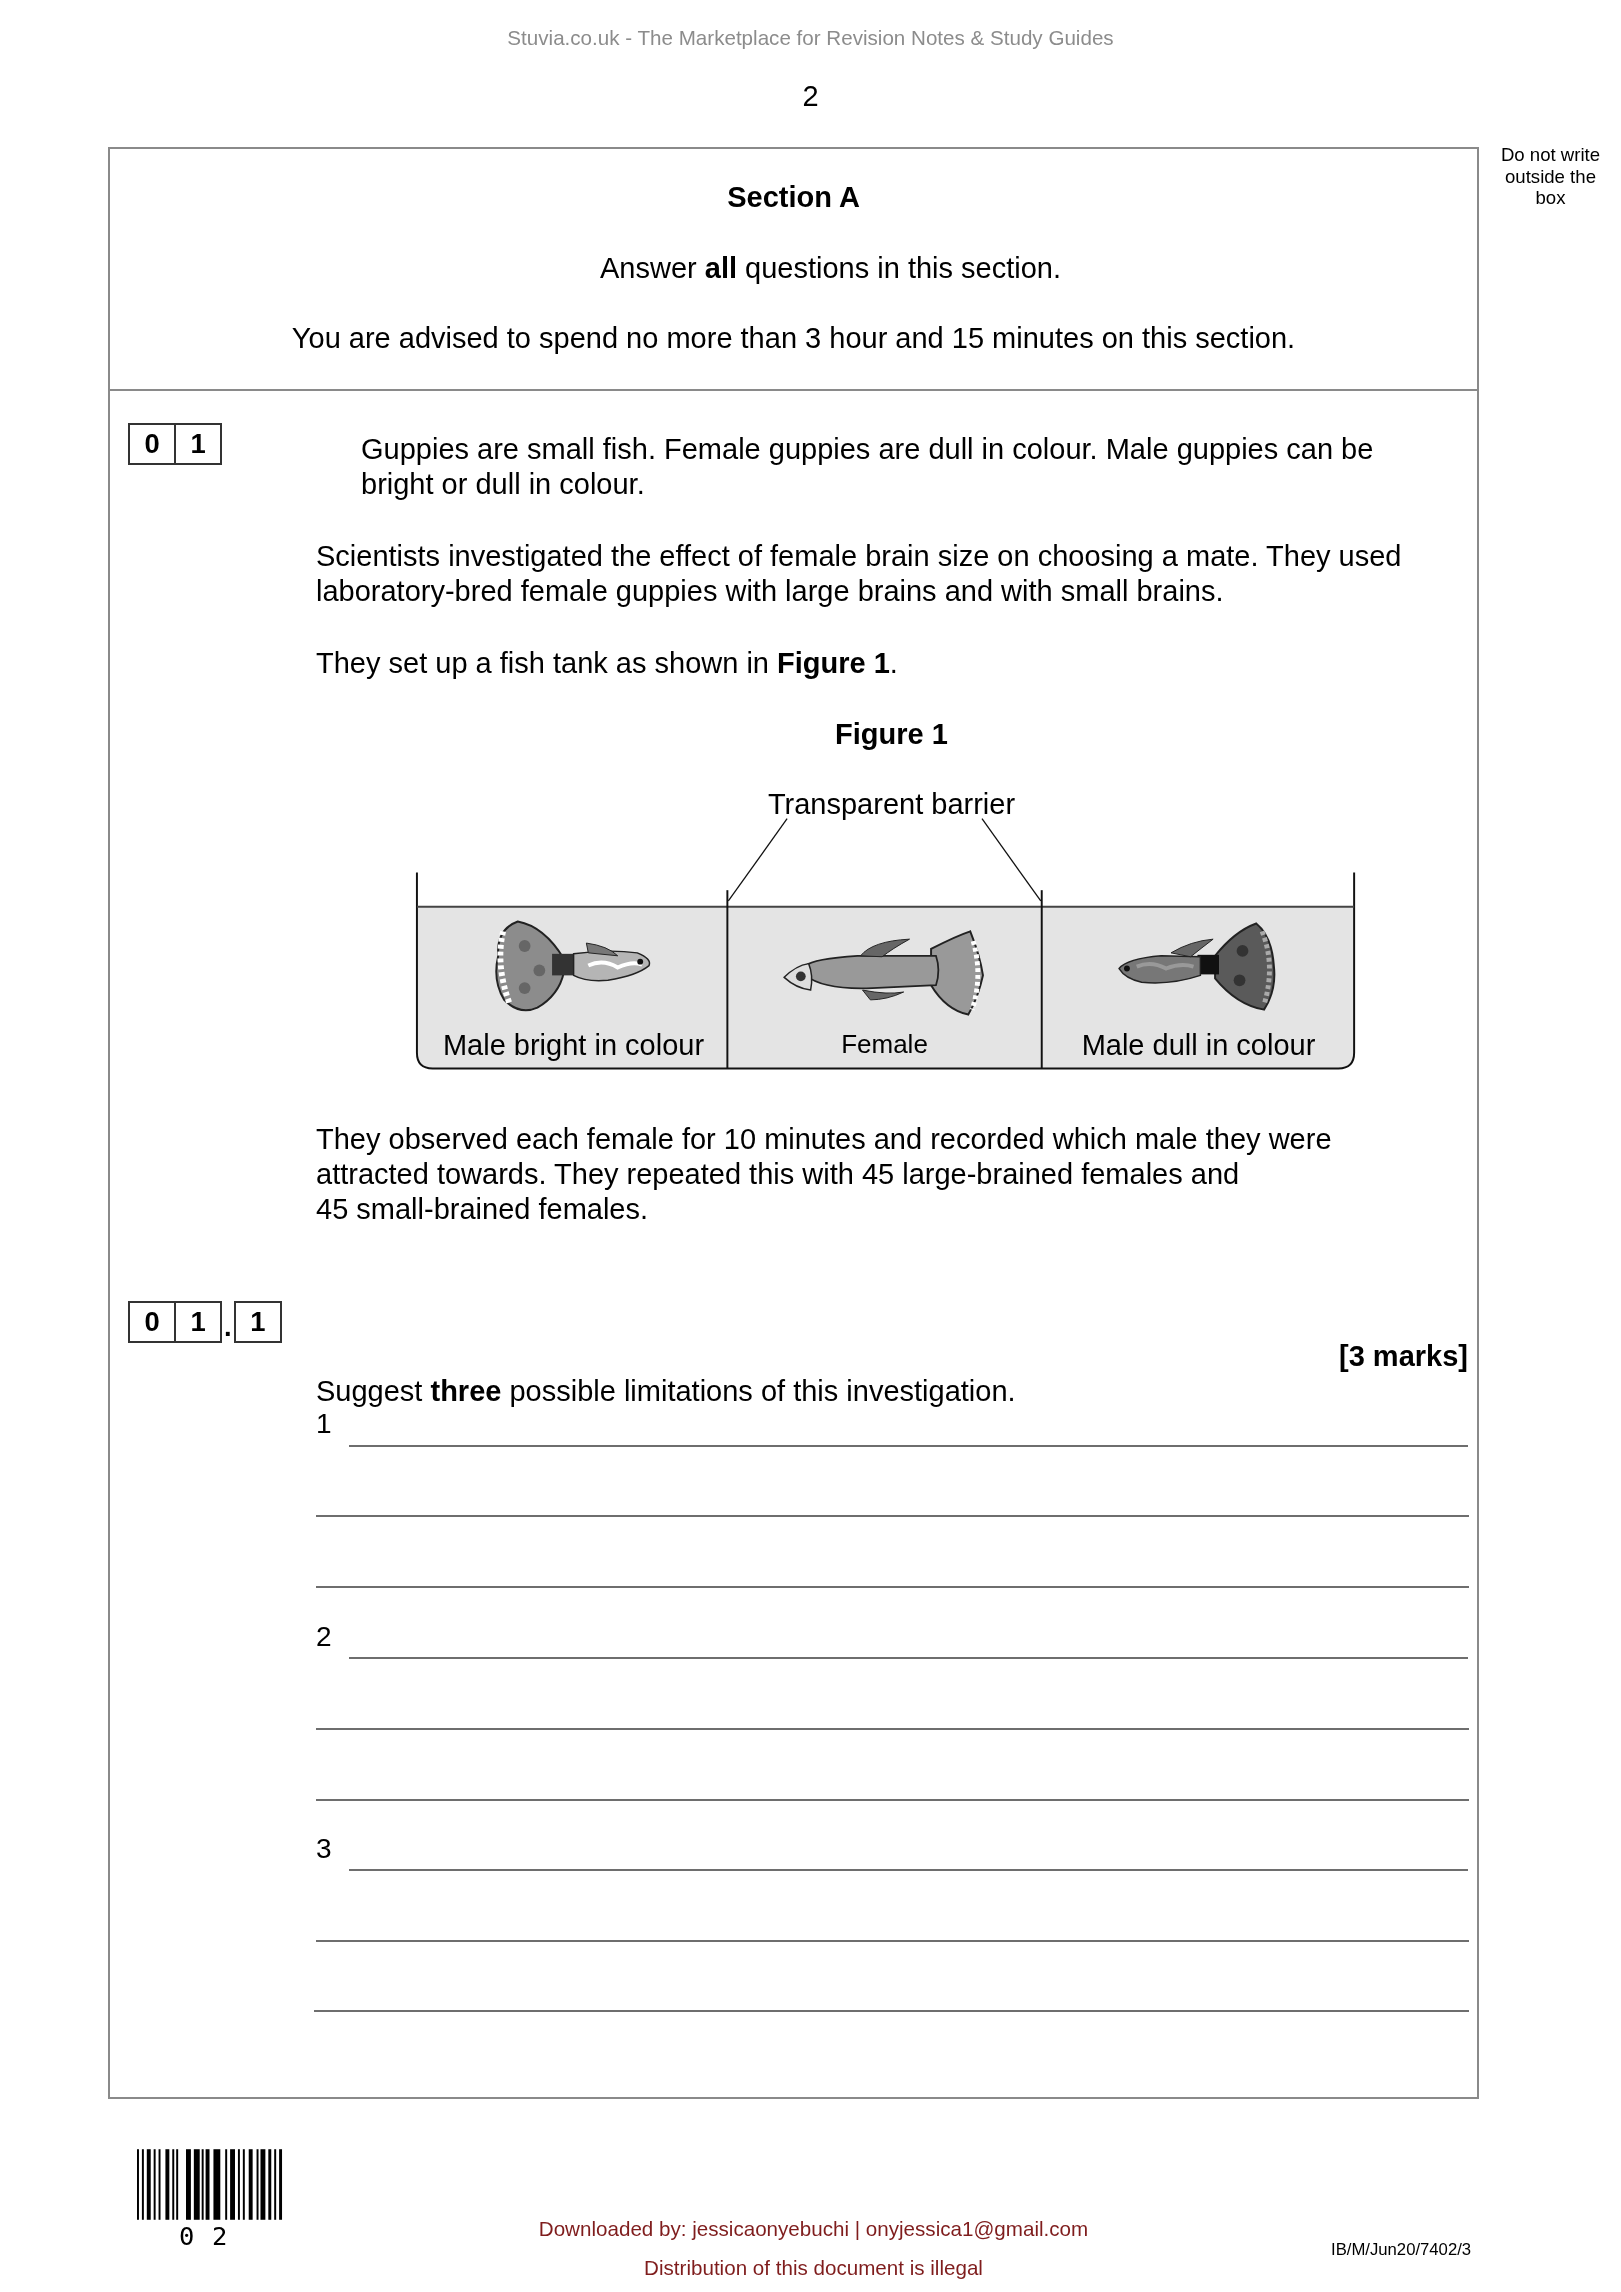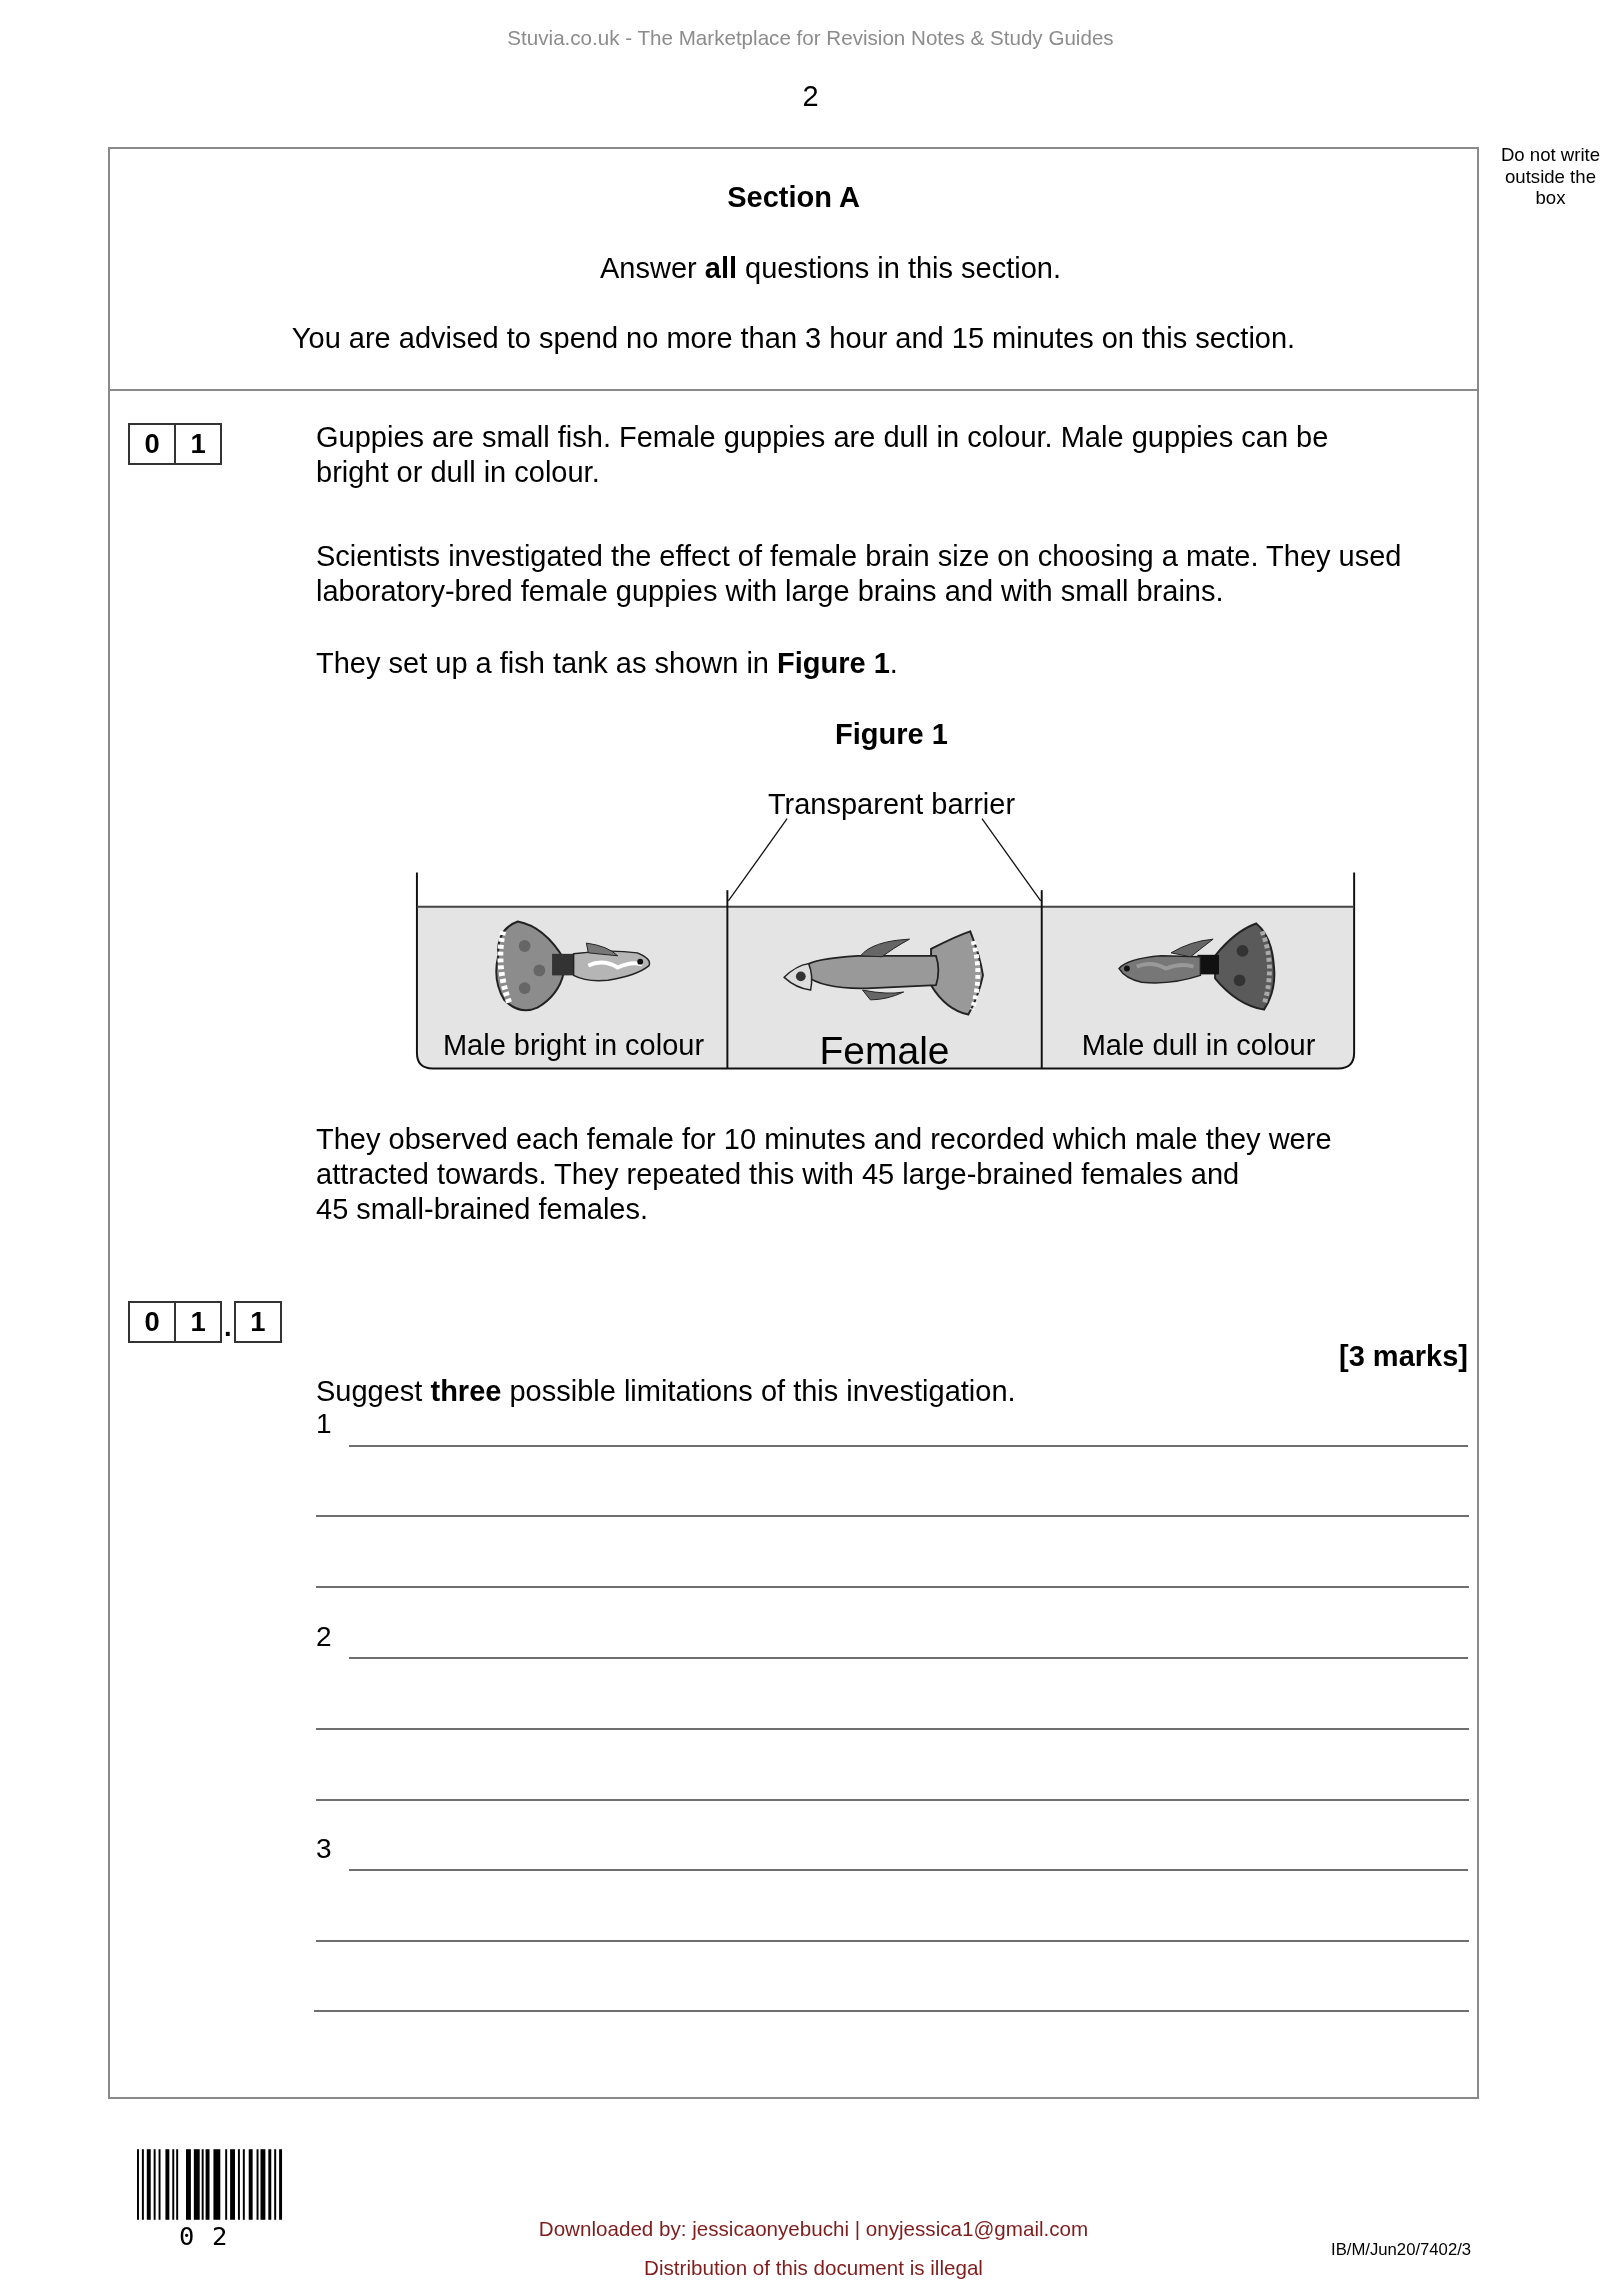--- a/index.html
+++ b/index.html
@@ -41,21 +41,21 @@
 
 <div class="abs center bold" style="top:181px;">Section A</div>
 <div class="abs center" style="top:252px;padding-left:37px;"><span>Answer </span><span class="bold">all</span><span> questions in this section.</span></div>
 <div class="abs center" style="top:322px;">You are advised to spend no more than 3 hour and 15 minutes on this section.</div>
 
 <div class="abs qbox" style="left:128px; top:423px;">
   <div class="qcell">0</div>
   <div class="qcell">1</div>
 </div>
 
-<div class="abs body-text" style="top:420px;">
+<div class="abs body-text" style="top:432px;margin-left:45px;">
   <div>Guppies are small fish.  Female guppies are dull in colour.  Male guppies can be</div>
   <div>bright or dull in colour.</div>
 </div>
 <div class="abs body-text" style="top:539px;">
   <div>Scientists investigated the effect of female brain size on choosing a mate.  They used</div>
   <div>laboratory-bred female guppies with large brains and with small brains.</div>
 </div>
 <div class="abs body-text" style="top:646px;"><span>They set up a fish tank as shown in </span><span class="bold">Figure 1</span><span>.</span></div>
 
 <div class="abs bold" style="left:725px; width:333px; text-align:center; top:718px; font-size:29px;">Figure 1</div>
@@ -105,21 +105,21 @@
       <circle cx="1265" cy="1000" r="6" fill="#333"></circle>
     <rect x="1222" y="974" width="22" height="20" fill="#111"></rect>
     <path d="M1142 988 Q1150 978 1185 975 L1225 976 L1225 995 Q1195 1005 1165 1002 Q1148 998 1142 988 Z" fill="#777" stroke="#222" stroke-width="1.5"></path>
     <path d="M1160 986 Q1175 980 1190 988 Q1205 982 1218 986" fill="none" stroke="#999" stroke-width="4"></path>
     <path d="M1195 972 Q1215 960 1238 958 Q1225 968 1215 976 Z" fill="#666" stroke="#222" stroke-width="1"></path>
     <circle cx="1150" cy="988" r="3" fill="#111"></circle>
   </g>
 </svg>
 
 <div class="abs" style="left:419px; width:309px; text-align:center; top:1029px; font-size:29px;">Male bright in colour</div>
-<div class="abs" style="left:727px; width:315px; text-align:center; top:1029px; font-size:39px;">Female</div>
+<div class="abs" style="left:727px; width:315px; text-align:center; top:1029px; font-size:26px;">Female</div>
 <div class="abs" style="left:1042px; width:313px; text-align:center; top:1029px; font-size:29px;">Male dull in colour</div>
 
 <div class="abs body-text" style="top:1122px;">
   <div>They observed each female for 10 minutes and recorded which male they were</div>
   <div>attracted towards.  They repeated this with 45 large-brained females and</div>
   <div>45 small-brained females.</div>
 </div>
 
 <div class="abs qbox" style="left:128px; top:1301px;">
   <div class="qcell">0</div>

